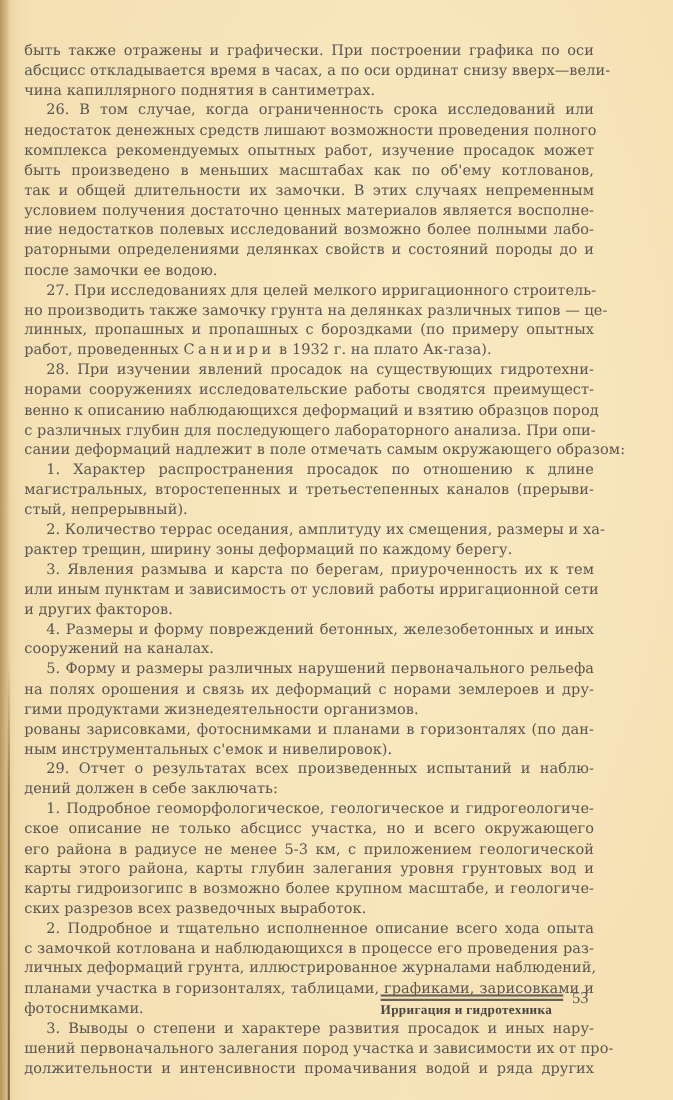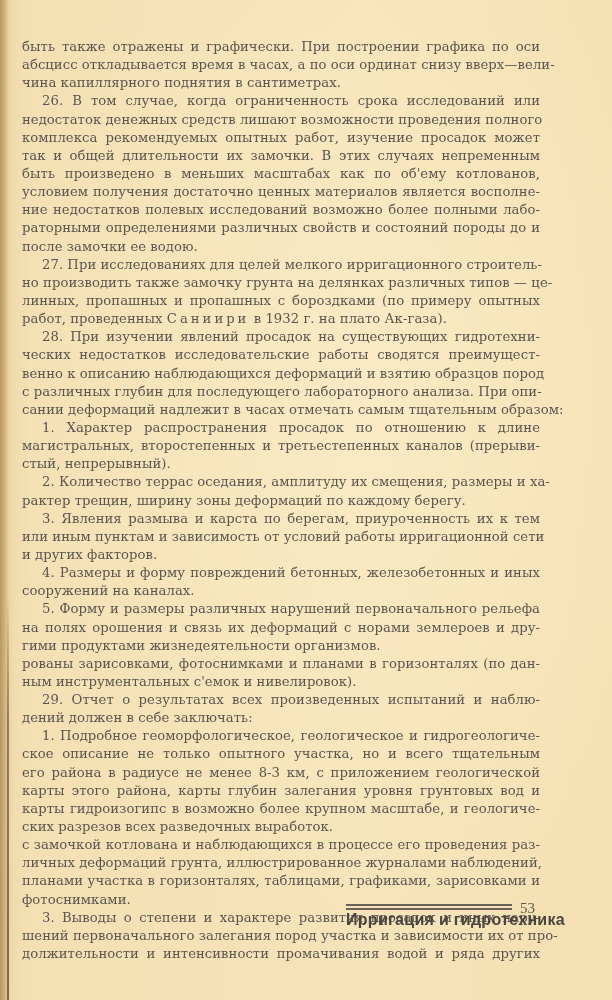--- a/index.html
+++ b/index.html
@@ -76,23 +76,23 @@
     }
     .footer-rule-bottom {
       position: absolute;
       left: 0; top: 4px;
       width: 166px; height: 2px;
       background: #6a6258;
     }
     .footer-title {
       position: absolute;
       left: 0; top: 7px;
-      font-family: Liberation Sans, sans-serif;
+      font-family: Liberation Serif, serif;
       font-weight: bold;
-      font-size: 16px;
+      font-size: 12px;
       color: #4a4540;
       letter-spacing: 0.3px;
       white-space: nowrap;
       text-align: center;
     }
     .page-number {
       position: absolute;
       left: 174px; top: -4px;
       font-family: Liberation Serif, serif;
       font-size: 15px;
@@ -108,37 +108,37 @@
   <div class="gutter-line"></div>
 
   <div class="body-text">
     <span class="line">быть также отражены и графически. При построении графика по оси</span>
     <span class="line">абсцисс откладывается время в часах, а по оси ординат снизу вверх—вели-</span>
     <span class="line last">чина капиллярного поднятия в сантиметрах.</span>
 
     <span class="line indent">26. В том случае, когда ограниченность срока исследований или</span>
     <span class="line">недостаток денежных средств лишают возможности проведения полного</span>
     <span class="line">комплекса рекомендуемых опытных работ, изучение просадок может</span>
+    <span class="line">быть произведено в меньших масштабах как по об'ему котлованов,</span>
     <span class="line">так и общей длительности их замочки. В этих случаях непременным</span>
-    <span class="line">быть произведено в меньших масштабах как по об'ему котлованов,</span>
     <span class="line">условием получения достаточно ценных материалов является восполне-</span>
     <span class="line">ние недостатков полевых исследований возможно более полными лабо-</span>
-    <span class="line">раторными определениями различных свойств и состояний породы до и</span>
+    <span class="line">раторными определениями делянках свойств и состояний породы до и</span>
     <span class="line last">после замочки ее водою.</span>
 
     <span class="line indent">27. При исследованиях для целей мелкого ирригационного строитель-</span>
     <span class="line">но производить также замочку грунта на делянках различных типов — це-</span>
     <span class="line">линных, пропашных и пропашных с бороздками (по примеру опытных</span>
     <span class="line last"><span>работ, проведенных</span> <span class="spaced">Саниири</span> <span>в 1932 г. на плато Ак-газа).</span></span>
 
     <span class="line indent">28. При изучении явлений просадок на существующих гидротехни-</span>
-    <span class="line">ческих недостатков исследовательские работы сводятся преимущест-</span>
+    <span class="line">норами сооружениях исследовательские работы сводятся преимущест-</span>
     <span class="line">венно к описанию наблюдающихся деформаций и взятию образцов пород</span>
     <span class="line">с различных глубин для последующего лабораторного анализа. При опи-</span>
-    <span class="line">сании деформаций надлежит в часах отмечать самым тщательным образом:</span>
+    <span class="line">сании деформаций надлежит в поле отмечать самым окружающего образом:</span>
 
     <span class="line indent">1. Характер распространения просадок по отношению к длине</span>
     <span class="line">магистральных, второстепенных и третьестепенных каналов (прерыви-</span>
     <span class="line last">стый, непрерывный).</span>
 
     <span class="line indent">2. Количество террас оседания, амплитуду их смещения, размеры и ха-</span>
     <span class="line last">рактер трещин, ширину зоны деформаций по каждому берегу.</span>
 
     <span class="line indent">3. Явления размыва и карста по берегам, приуроченность их к тем</span>
     <span class="line">или иным пунктам и зависимость от условий работы ирригационной сети</span>
@@ -151,26 +151,27 @@
     <span class="line">на полях орошения и связь их деформаций с норами землероев и дру-</span>
     <span class="line last">гими продуктами жизнедеятельности организмов.</span>
 
     <span class="line">рованы зарисовками, фотоснимками и планами в горизонталях (по дан-</span>
     <span class="line last">ным инструментальных с'емок и нивелировок).</span>
 
     <span class="line indent">29. Отчет о результатах всех произведенных испытаний и наблю-</span>
     <span class="line last">дений должен в себе заключать:</span>
 
     <span class="line indent">1. Подробное геоморфологическое, геологическое и гидрогеологиче-</span>
-    <span class="line">ское описание не только опытного участка, но и всего тщательным</span>
-    <span class="line">его района в радиусе не менее 8-3 км, с приложением геологической</span>
+    <span class="line">ское описание не только абсцисс участка, но и всего окружающего</span>
+    <span class="line">его района в радиусе не менее 5-3 км, с приложением геологической</span>
     <span class="line">карты этого района, карты глубин залегания уровня грунтовых вод и</span>
     <span class="line">карты гидроизогипс в возможно более крупном масштабе, и геологиче-</span>
     <span class="line last">ских разрезов всех разведочных выработок.</span>
 
+    <span class="line indent">2. Подробное и тщательно исполненное описание всего хода опыта</span>
     <span class="line">с замочкой котлована и наблюдающихся в процессе его проведения раз-</span>
     <span class="line">личных деформаций грунта, иллюстрированное журналами наблюдений,</span>
     <span class="line">планами участка в горизонталях, таблицами, графиками, зарисовками и</span>
     <span class="line last">фотоснимками.</span>
 
     <span class="line indent">3. Выводы о степени и характере развития просадок и иных нару-</span>
     <span class="line">шений первоначального залегания пород участка и зависимости их от про-</span>
     <span class="line">должительности и интенсивности промачивания водой и ряда других</span>
 
   </div>

